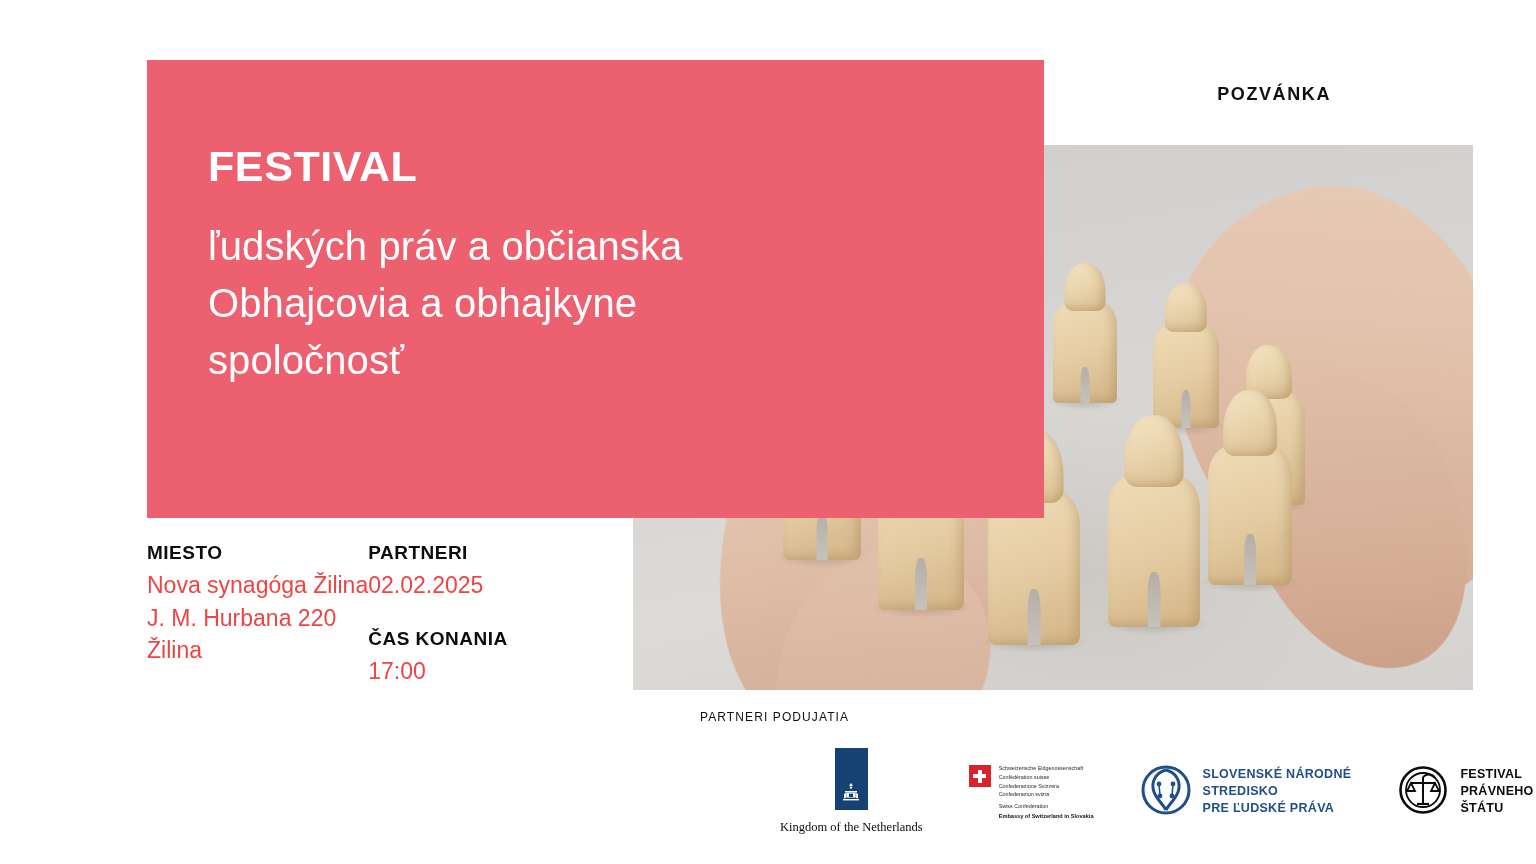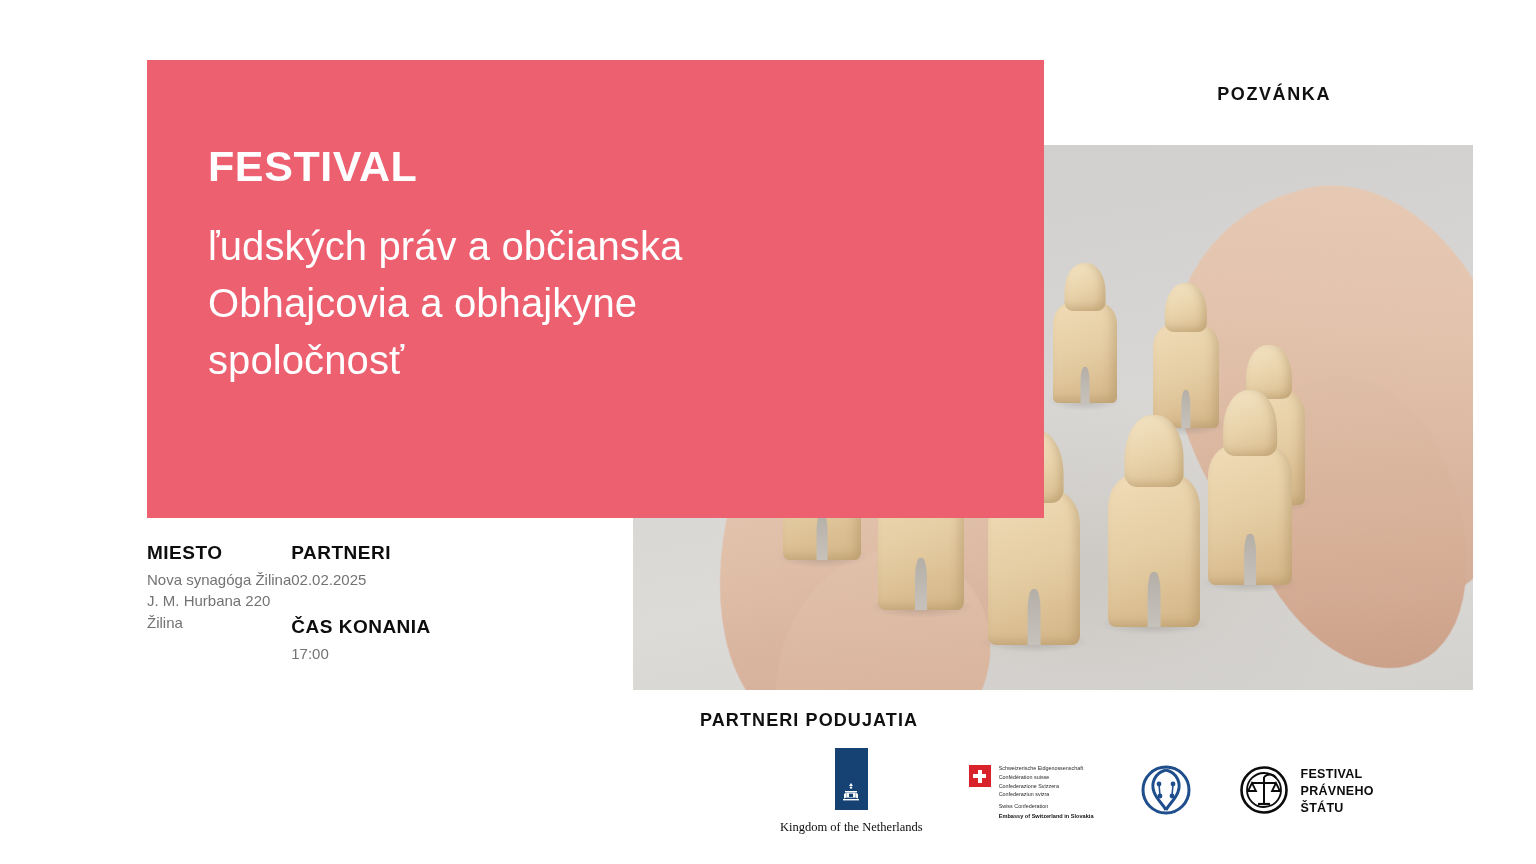--- a/index.html
+++ b/index.html
@@ -101,27 +101,27 @@
     font-size:18px; font-weight:700; letter-spacing:1.6px; color:#101010;
   }
 
   
   .info { position:absolute; left:147px; top:542px; display:flex; }
   .info-col { }
   .info-h {
     font-size:19px; font-weight:700; color:#0d0d0d; letter-spacing:.5px;
     margin-bottom:5px;
   }
-  .info-l { font-size:15px; font-weight:400; color:#737373; line-height:1.42; }
+  .info-l { font-size:23px; font-weight:400; color:#ef4444; line-height:1.42; }
   .info-gap { height:26px; }
 
   
   .partners-label {
     position:absolute; left:700px; top:710px;
-    font-size:18px; font-weight:700; letter-spacing:1.1px; color:#101010;
+    font-size:12px; font-weight:400; letter-spacing:1.1px; color:#101010;
   }
   .partners-row {
     position:absolute; left:780px; top:748px;
     display:flex; align-items:center; gap:46px;
   }
 
   
   .logo-nl { display:flex; align-items:center; gap:10px;flex-direction:column; }
   .nl-bar {
     width:33px; height:62px; background:#154273;
@@ -302,20 +302,25 @@
           <path d="M26 6 C14 9 11 20 14 28 C17 36 23 40 26 46" fill="none" stroke="#1F4E8C" stroke-width="3"></path>
           <path d="M26 6 C38 9 41 20 38 28 C35 36 29 40 26 46" fill="none" stroke="#1F4E8C" stroke-width="3"></path>
           <circle cx="19" cy="20" r="2.4" fill="#1F4E8C"></circle>
           <circle cx="33" cy="20" r="2.4" fill="#1F4E8C"></circle>
           <circle cx="20" cy="32" r="2.4" fill="#1F4E8C"></circle>
           <circle cx="32" cy="32" r="2.4" fill="#1F4E8C"></circle>
           <path d="M19 20 L20 32" stroke="#1F4E8C" stroke-width="1.6"></path>
           <path d="M33 20 L32 32" stroke="#1F4E8C" stroke-width="1.6"></path>
         </svg>
       </span>
+      <div class="snslp-text">
+        <div>SLOVENSKÉ NÁRODNÉ</div>
+        <div>STREDISKO</div>
+        <div>PRE ĽUDSKÉ PRÁVA</div>
+      </div>
     </div>
 
     <div class="logo-fps">
       <span>
         <svg width="52" height="52" viewBox="0 0 52 52" aria-hidden="true">
           <circle cx="26" cy="26" r="22.5" fill="none" stroke="#0B0B0B" stroke-width="2.6"></circle>
           <circle cx="26" cy="26" r="17" fill="none" stroke="#0B0B0B" stroke-width="1.8"></circle>
           <path d="M26 13 V40" stroke="#0B0B0B" stroke-width="2"></path>
           <path d="M14 19 H38" stroke="#0B0B0B" stroke-width="2"></path>
           <path d="M14 19 L10 27 H18 Z" fill="none" stroke="#0B0B0B" stroke-width="1.8"></path>

